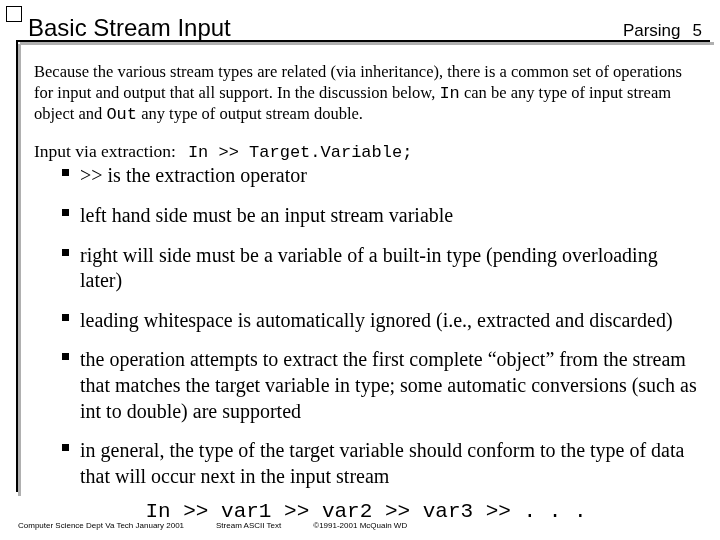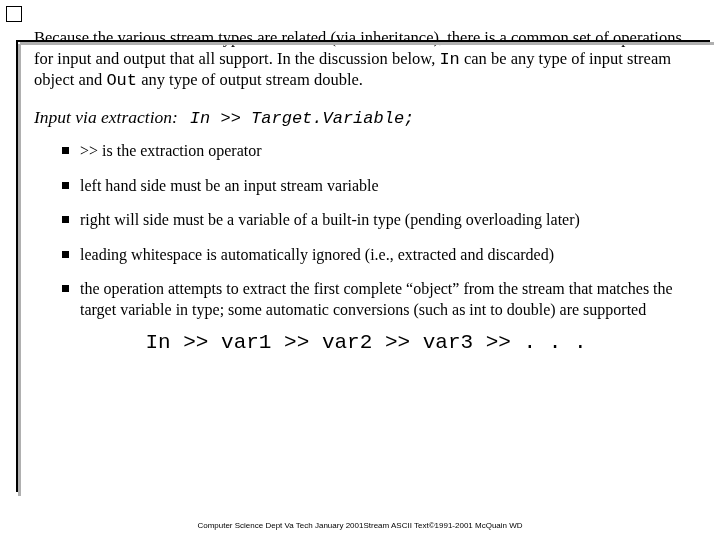--- a/index.html
+++ b/index.html
@@ -82,33 +82,32 @@
   }
   .intro { margin-bottom: 16px; }
   .mono {
     font-family: "Courier New", Courier, monospace;
     font-size: 17px;
   }
   .subhead-row {
     display: flex;
     align-items: baseline;
     gap: 12px;
-    margin-bottom: 12px;
+    margin-bottom: 0;
     font-size: 17.5px;
-    font-style: italic;
   }
   ul.bullets {
     list-style: none;
     padding-left: 28px;
   }
   ul.bullets li {
     position: relative;
     padding-left: 18px;
     margin-bottom: 14px;
-    font-size: 16px;
+    font-size: 20px;
     line-height: 1.28;
   }
   ul.bullets li::before {
     content: "";
     position: absolute;
     left: 0;
     top: 6px;
     width: 7px;
     height: 7px;
     background: #000;
@@ -118,55 +117,64 @@
     font-family: "Courier New", Courier, monospace;
     font-size: 21px;
     margin-top: -4px;
   }
   .footer {
     position: absolute;
     bottom: 10px;
     left: 18px;
     right: 18px;
     display: flex;
-    justify-content: center;
+    justify-content: flex-start;
     font-family: Arial, Helvetica, sans-serif;
     font-size: 8px;
     color: #000;
+    gap: 32px;
   }
 </style>
 </head>
 <body>
 
 <div class="slide">
 
   <div class="corner-square"></div>
   <div class="hshadow"></div>
   <div class="vshadow"></div>
   <div class="hline"></div>
   <div class="vline"></div>
 
+  <div class="header">
+    <div class="title">Basic Stream Input</div>
+    <div class="right-head">
+      <span>Parsing</span>
+      <span>5</span>
+    </div>
+  </div>
 
   <div class="content">
 
     <p class="intro">
       <span>Because the various stream types are related (via inheritance), there is a common set of operations for input and output that all support.  In the discussion below, </span><span class="mono">In</span><span> can be any type of input stream object and </span><span class="mono">Out</span><span> any type of output stream double.</span>
     </p>
 
     <div class="subhead-row">
       <span>Input via extraction:</span>
       <span class="mono">In &gt;&gt; Target.Variable;</span>
     </div>
 
     <ul class="bullets">
       <li>&gt;&gt; is the extraction operator</li>
       <li>left hand side must be an input stream variable</li>
       <li>right will side must be a variable of a built-in type (pending overloading later)</li>
       <li>leading whitespace is automatically ignored (i.e., extracted and discarded)</li>
       <li>the operation attempts to extract the first complete “object” from the stream that matches the target variable in type; some automatic conversions (such as int to double) are supported</li>
+      <li>in general, the type of the target variable should conform to the type of data that will occur next in the input stream</li>
     </ul>
 
     <div class="chain-row">In &gt;&gt; var1 &gt;&gt; var2 &gt;&gt; var3 &gt;&gt; . . .</div>
 
   </div>
 
   <div class="footer">
     <span>Computer Science Dept Va Tech January 2001</span>
     <span>Stream ASCII Text</span>
     <span>©1991-2001  McQuain WD</span>

